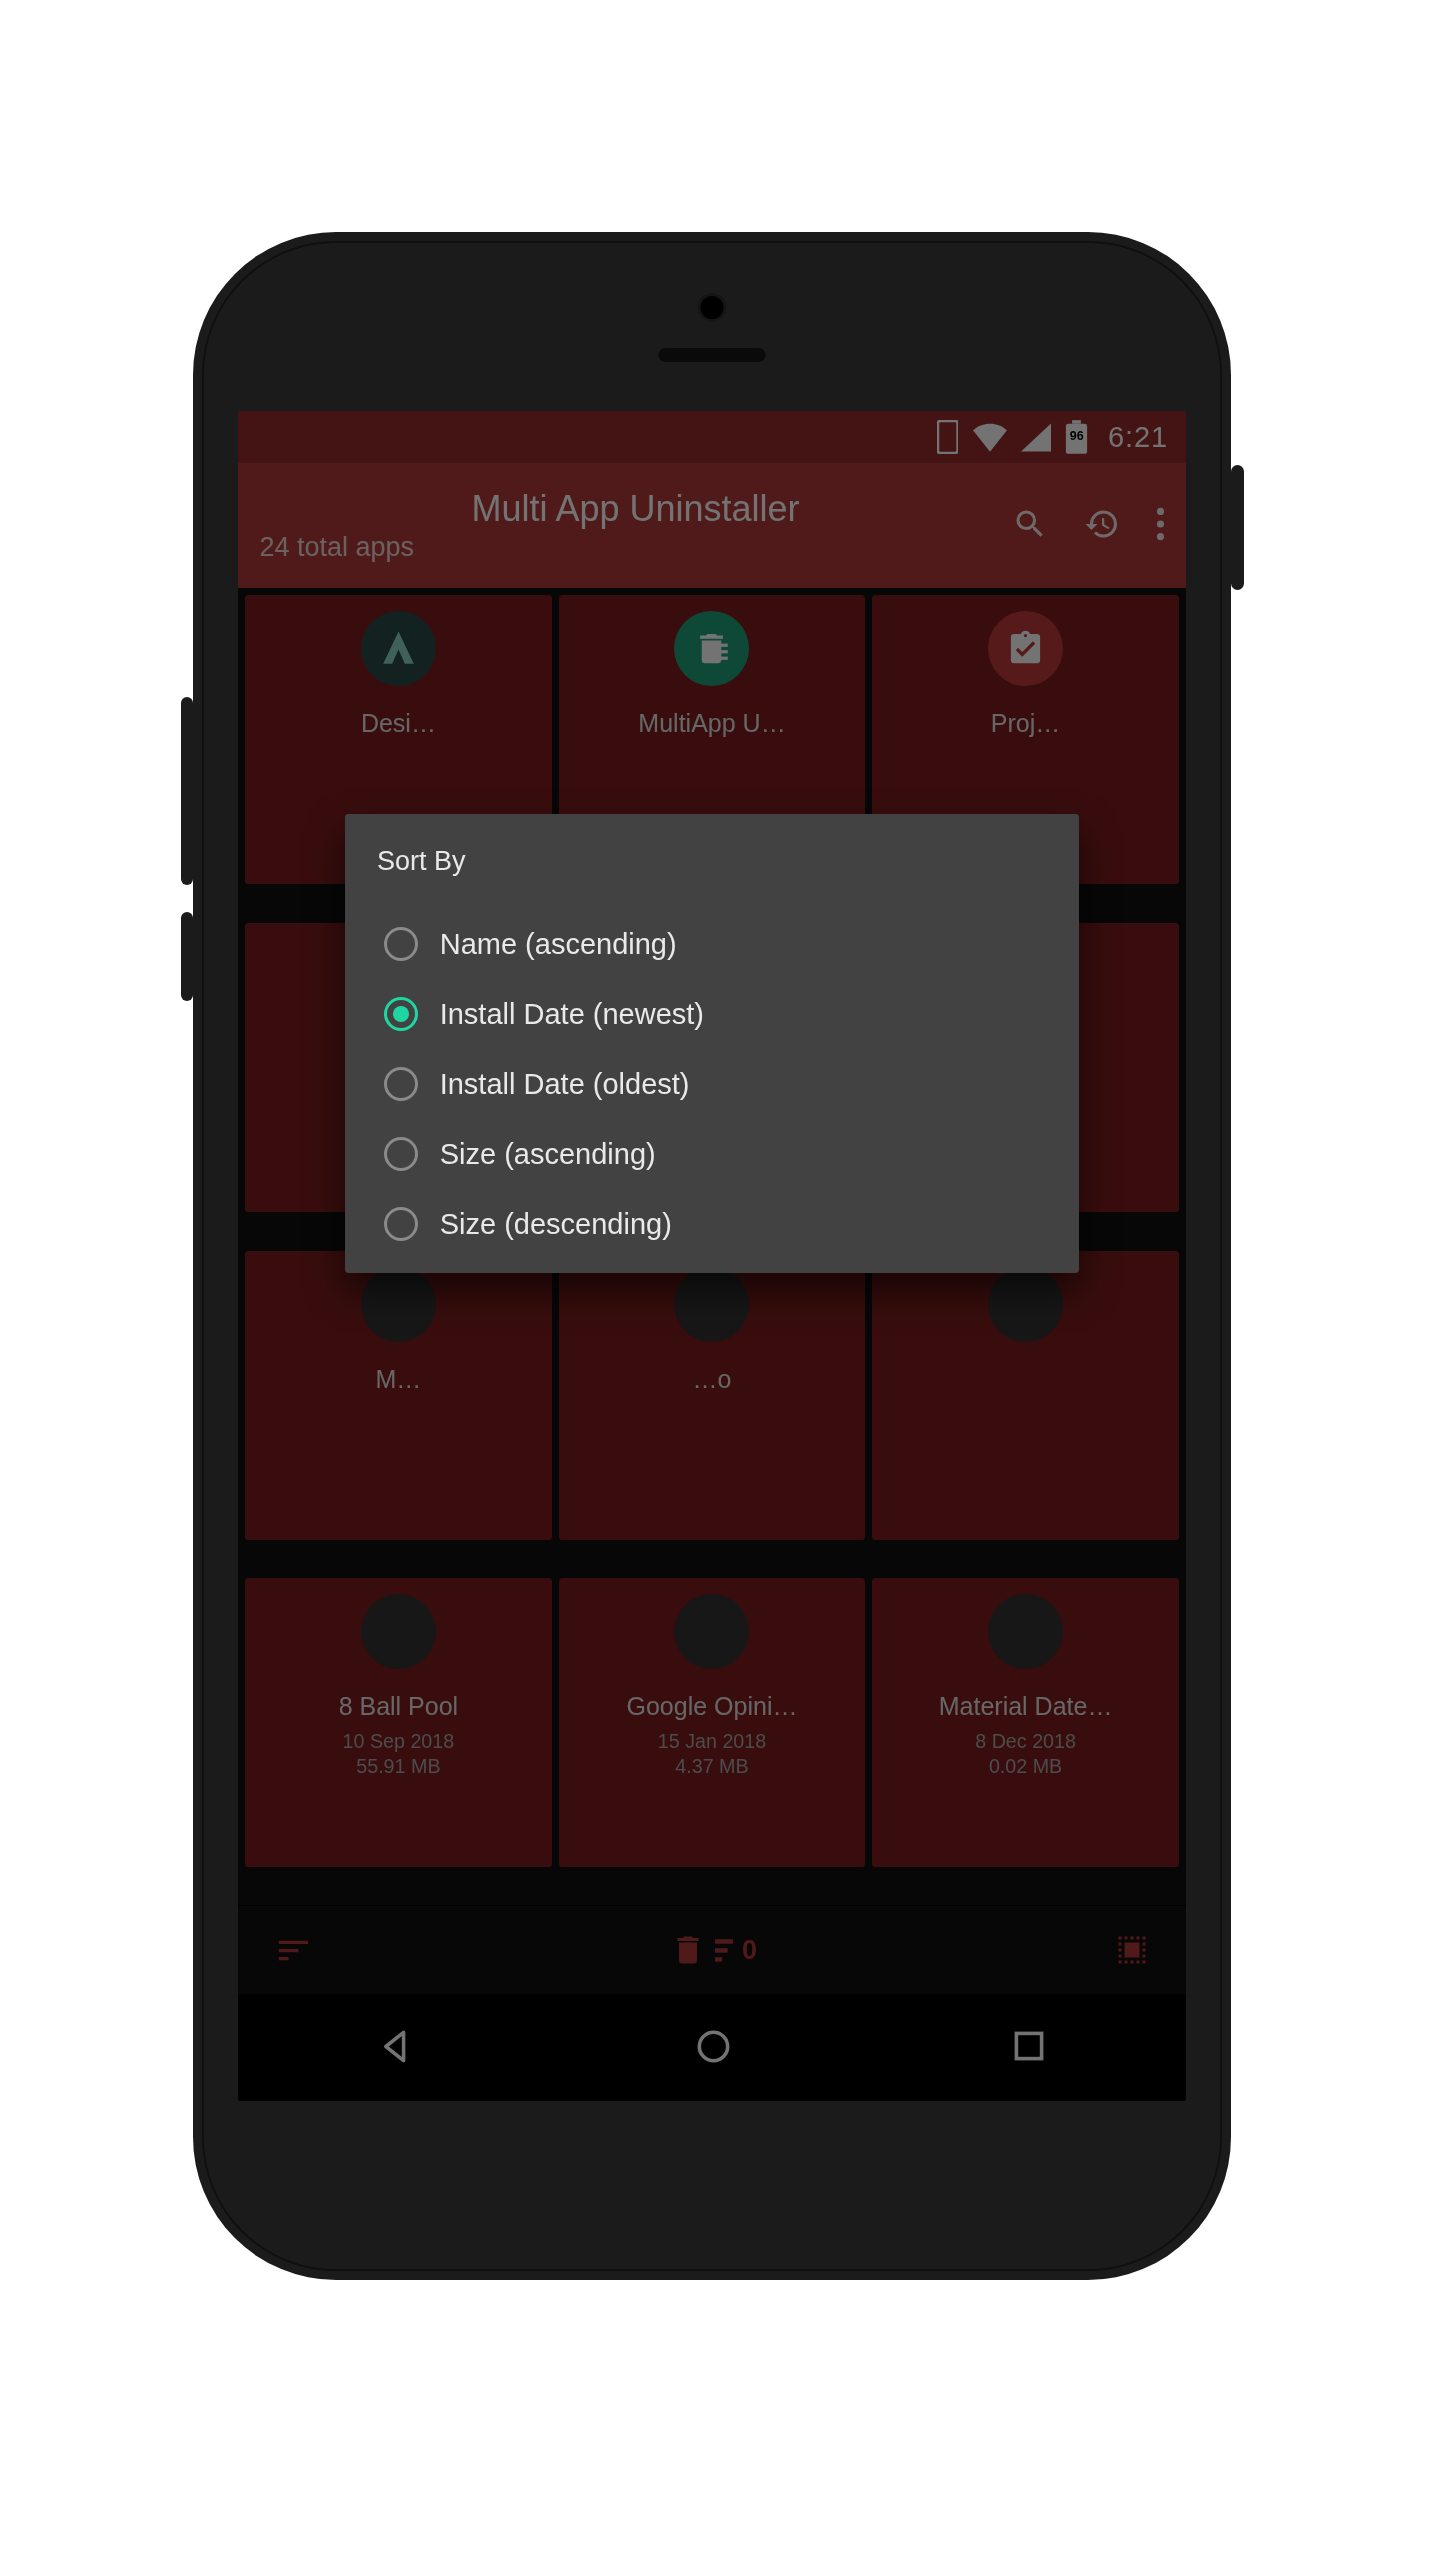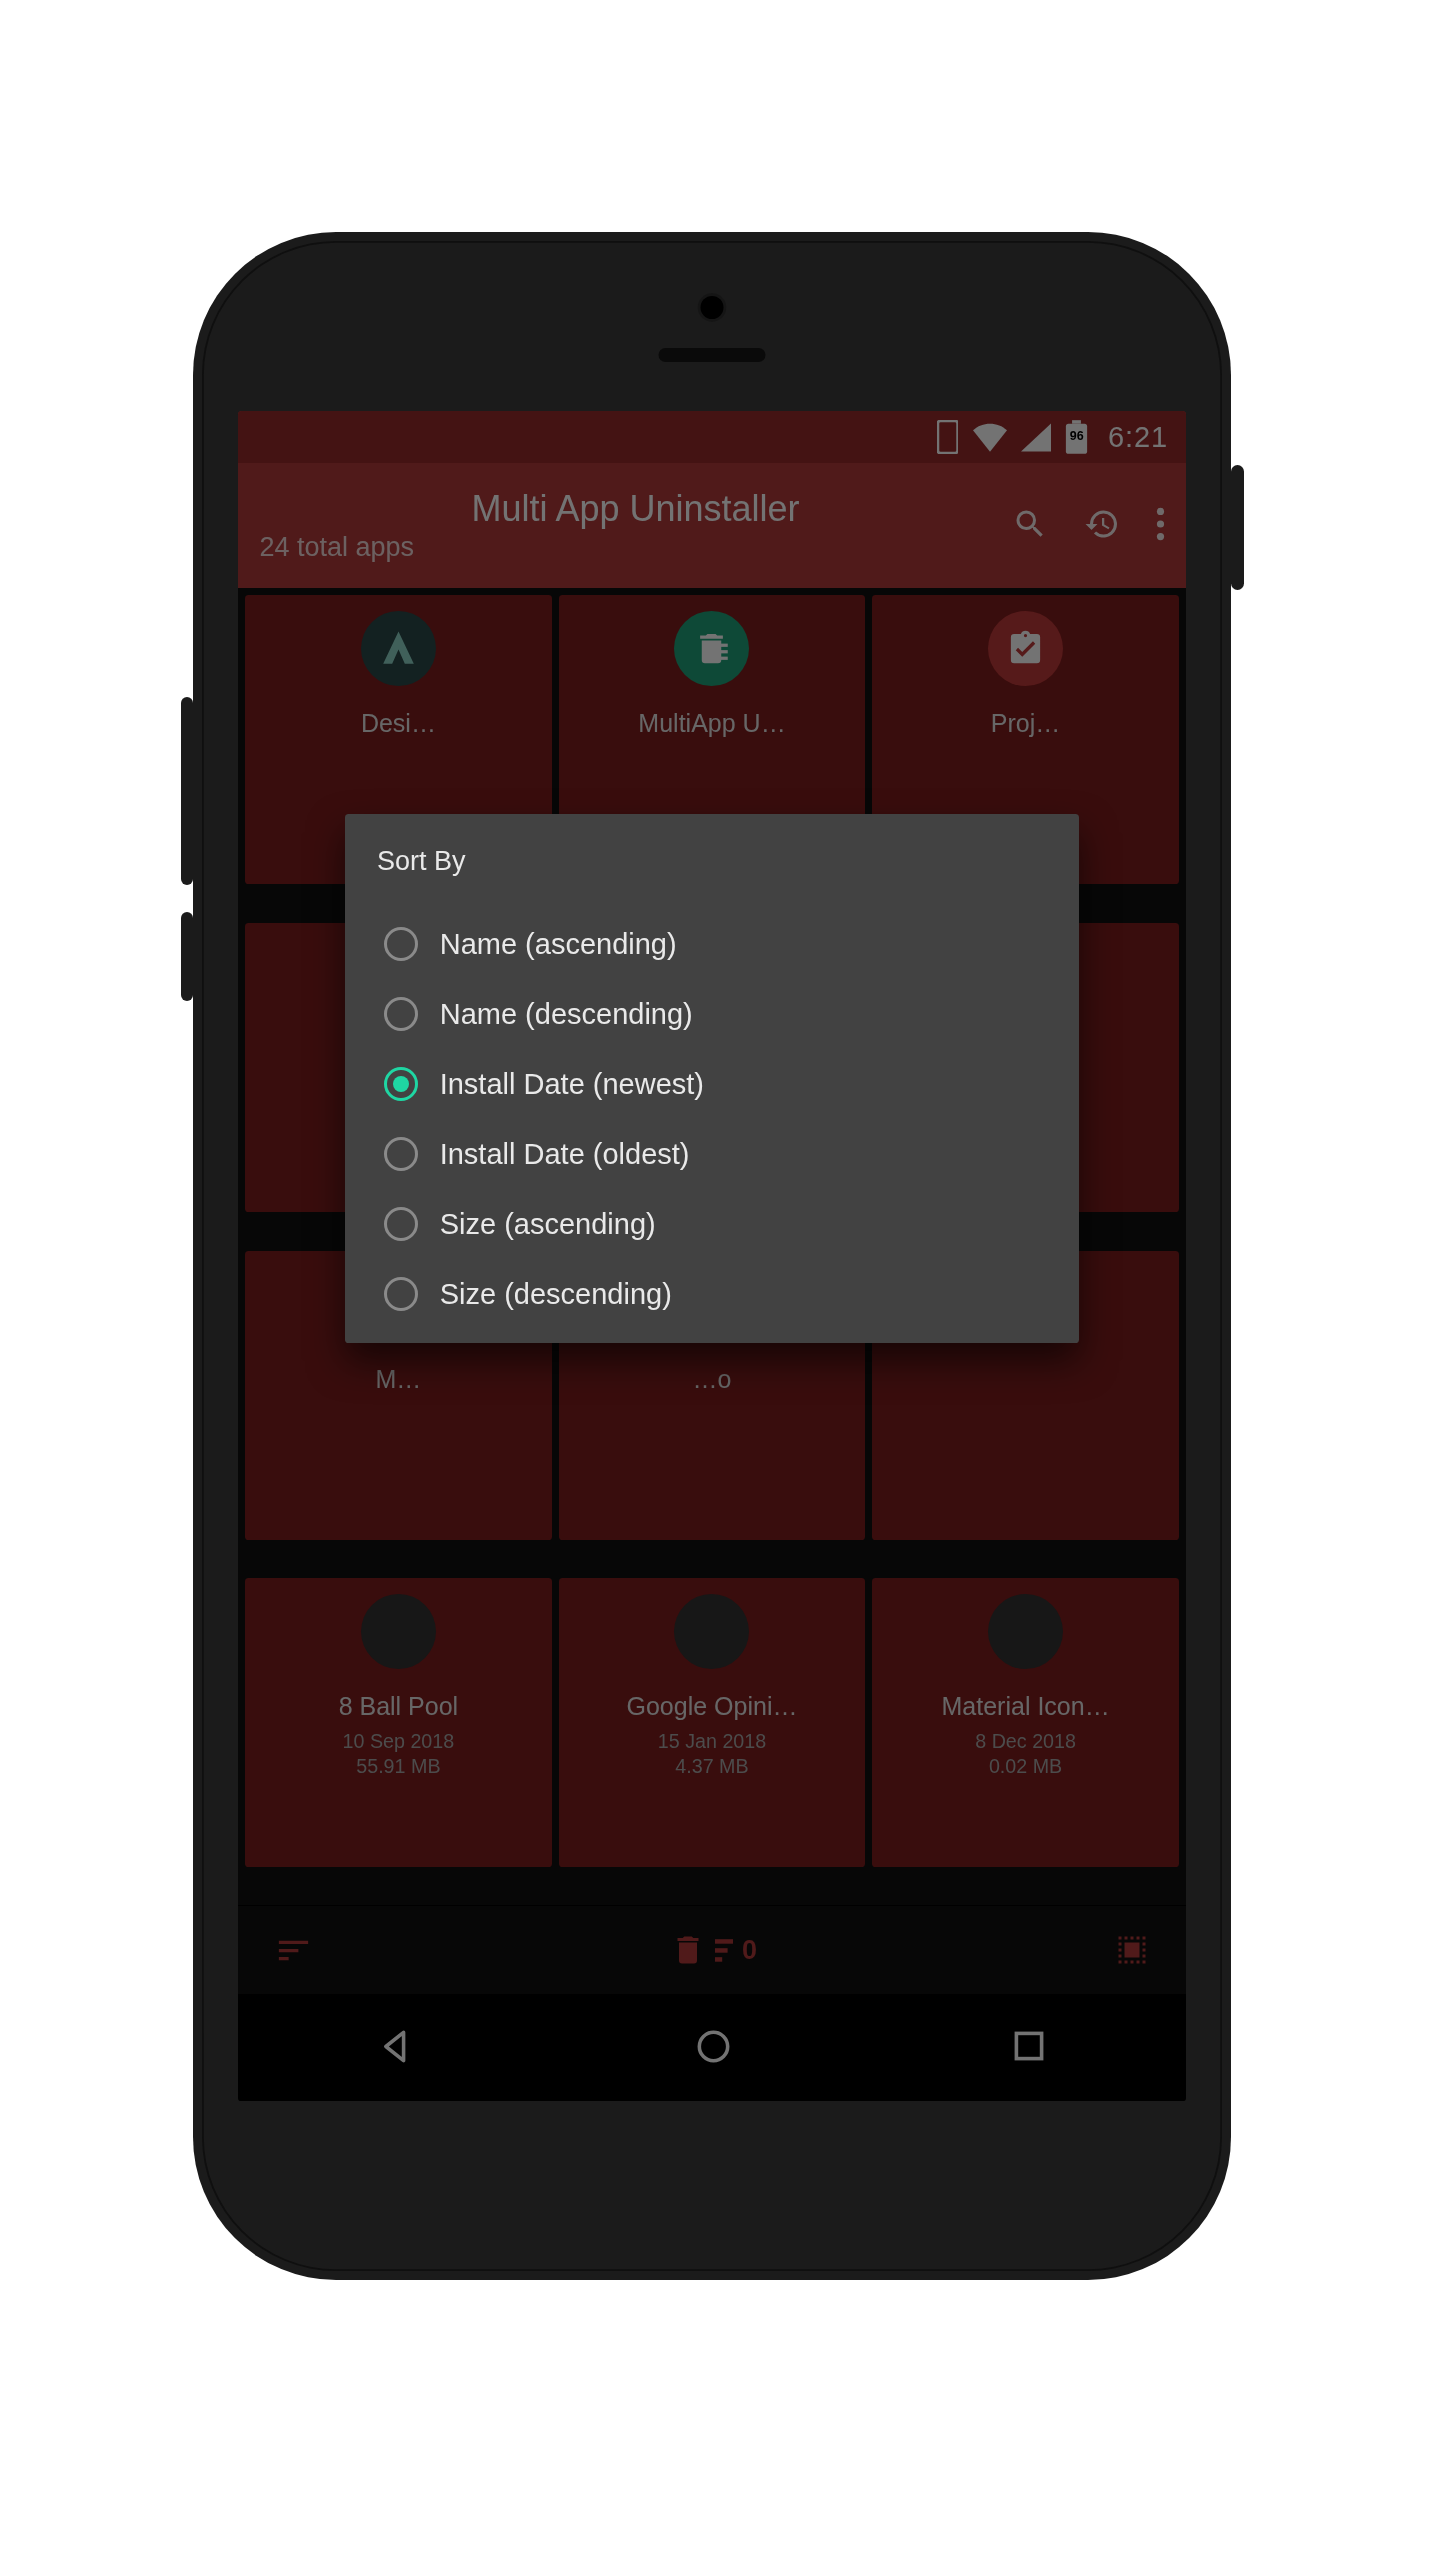--- a/index.html
+++ b/index.html
@@ -368,21 +368,21 @@
             <div class="size">55.91 MB</div>
           </div>
           <div class="card">
             <div class="ic" style="background:#333333"></div>
             <div class="name">Google Opini…</div>
             <div class="date">15 Jan 2018</div>
             <div class="size">4.37 MB</div>
           </div>
           <div class="card">
             <div class="ic" style="background:#333333"></div>
-            <div class="name">Material Icon…</div>
+            <div class="name">Material Date…</div>
             <div class="date">8 Dec 2018</div>
             <div class="size">0.02 MB</div>
           </div>
         </div>
 
       <div class="bottombar">
         <span>
           <svg width="39" height="39" viewBox="0 0 24 24">
               <path fill="#b13a3a" d="M3 18h6v-2H3v2zM3 6v2h18V6H3zm0 7h12v-2H3v2z"></path>
             </svg>
@@ -427,26 +427,20 @@
 
       <div class="dialog">
         <div class="d-title">Sort By</div>
         <div id="radio-list">
             <div class="radio-row">
               <span class="radio-outer">
                 <span class="radio-inner"></span>
               </span>
               <span>Name (ascending)</span>
             </div>
-            <div class="radio-row">
-              <span class="radio-outer">
-                <span class="radio-inner"></span>
-              </span>
-              <span>Name (descending)</span>
-            </div>
             <div class="radio-row selected">
               <span class="radio-outer">
                 <span class="radio-inner"></span>
               </span>
               <span>Install Date (newest)</span>
             </div>
             <div class="radio-row">
               <span class="radio-outer">
                 <span class="radio-inner"></span>
               </span>

